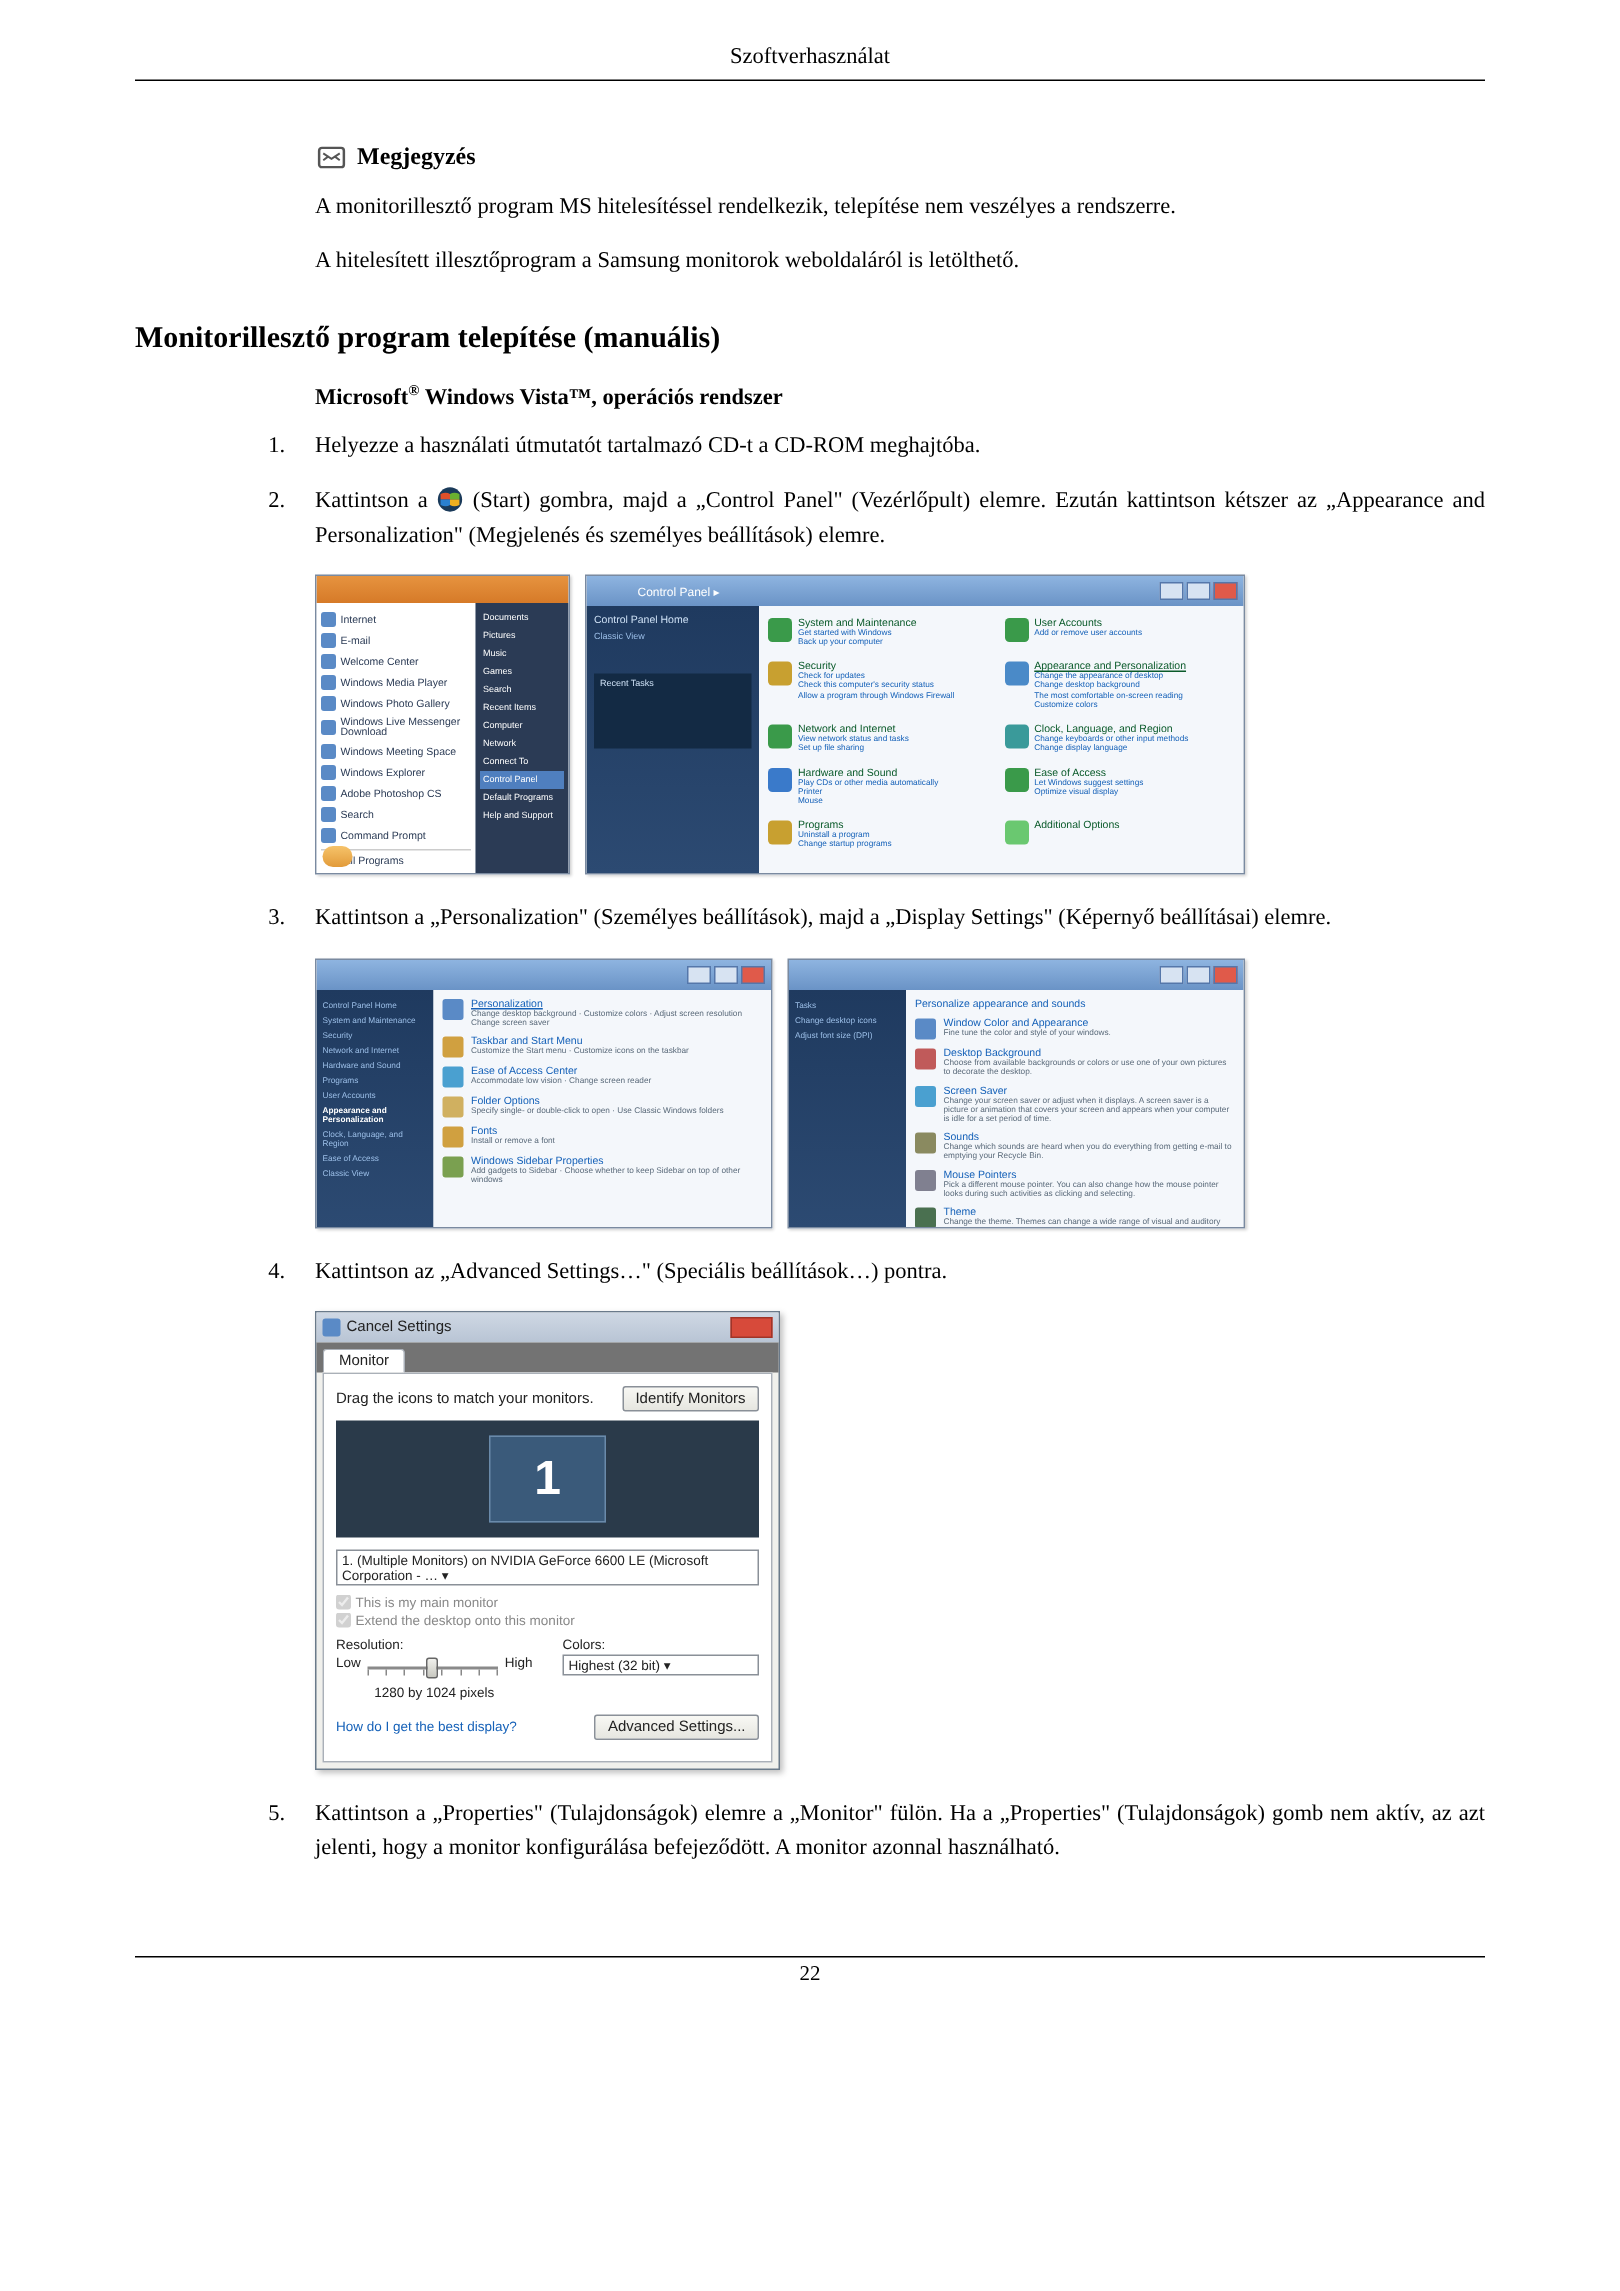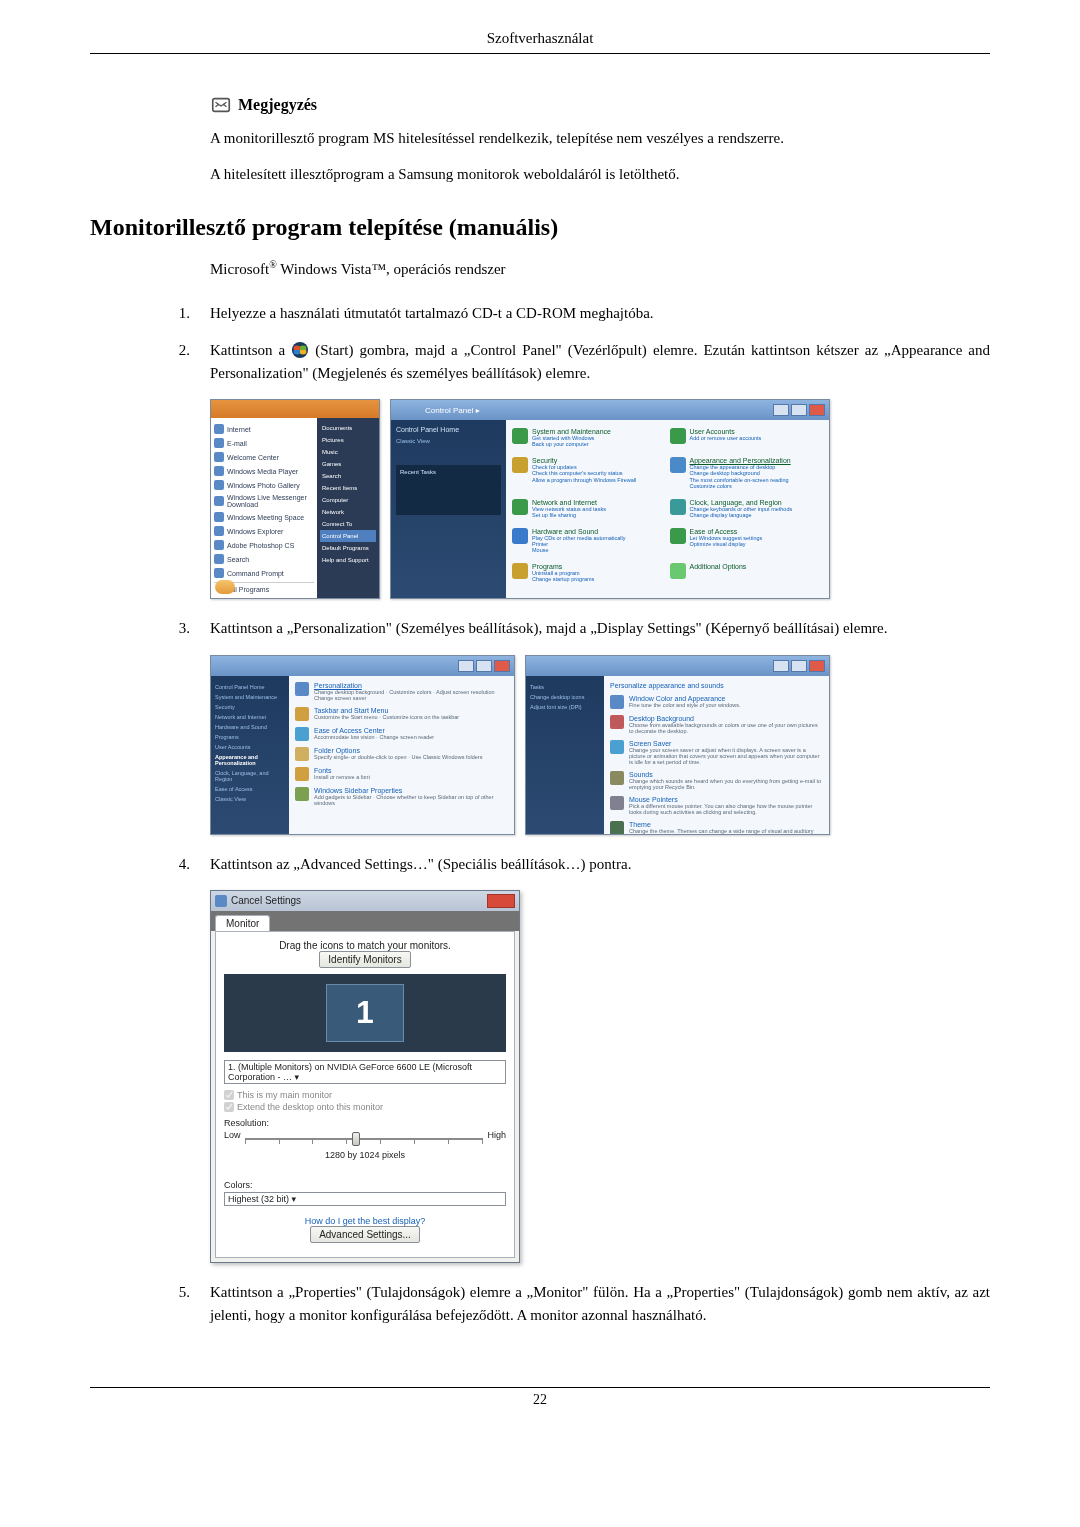--- a/index.html
+++ b/index.html
@@ -40,28 +40,29 @@
     .note-title {
       font-weight: bold;
       font-size: 16px;
     }
     .note-line {
       font-size: 15px;
       margin-bottom: 14px;
       line-height: 1.45;
     }
     .section-title {
-      font-size: 24px;
+      font-size: 20px;
       font-weight: bold;
       margin: 8px 0 18px 0;
     }
     .subhead {
       margin-left: 120px;
       font-size: 15px;
-      margin-bottom: 24px;
+      margin-bottom: 12px;
+      font-weight: bold;
     }
     .trade1 { font-size: 10px; vertical-align: super; }
     ol.steps {
       list-style: none;
       margin-left: 76px;
     }
     ol.steps > li {
       display: flex;
       gap: 20px;
       font-size: 15px;
@@ -284,21 +285,20 @@
       background: #fff;
       border: 1px solid #aab0b8;
       margin: 0 4px 4px 4px;
       padding: 8px;
     }
     .fig3-row {
       display: flex;
       justify-content: space-between;
       align-items: center;
       margin-bottom: 6px;
-      flex-direction: column;
     }
     .fig3-btn {
       background: linear-gradient(#f8f8f4, #e6e6e0);
       border: 1px solid #8a9098;
       padding: 2px 8px;
       font-size: 10px;
       border-radius: 2px;
     }
     .fig3-monitorbox {
       background: #2a3a4a;
@@ -329,21 +329,21 @@
     }
     .fig3-check {
       font-size: 9px;
       color: #888;
       margin-bottom: 2px;
       display: flex;
       align-items: center;
       gap: 3px;
     }
     .fig3-check input { width: 10px; height: 10px; }
-    .fig3-cols { display: flex; gap: 20px; margin-top: 6px; flex-direction: column; }
+    .fig3-cols { display: flex; gap: 20px; margin-top: 6px; }
     .fig3-cols .col { flex: 1; }
     .fig3-cols .lbl { font-size: 9px; margin-bottom: 2px; }
     .fig3-slider {
       height: 18px;
       position: relative;
       display: flex;
       align-items: center;
     }
     .fig3-slider .track {
       flex: 1; height: 2px; background: #8a8a8a;

